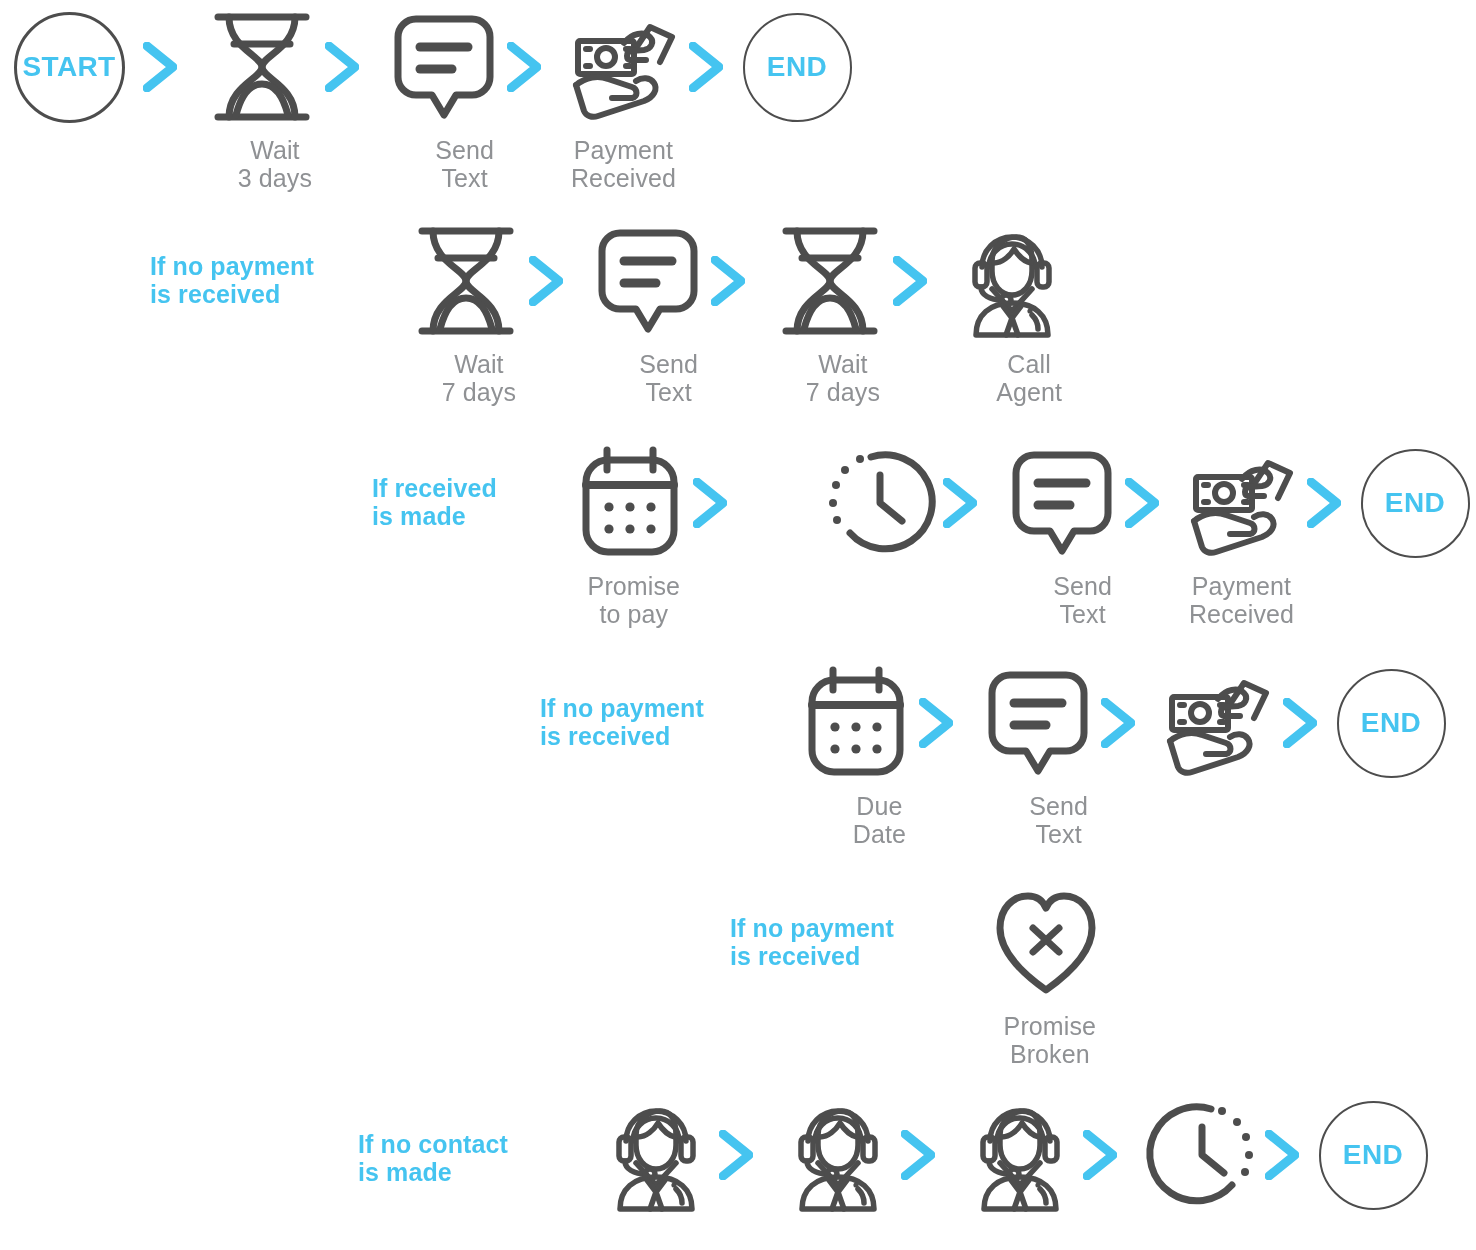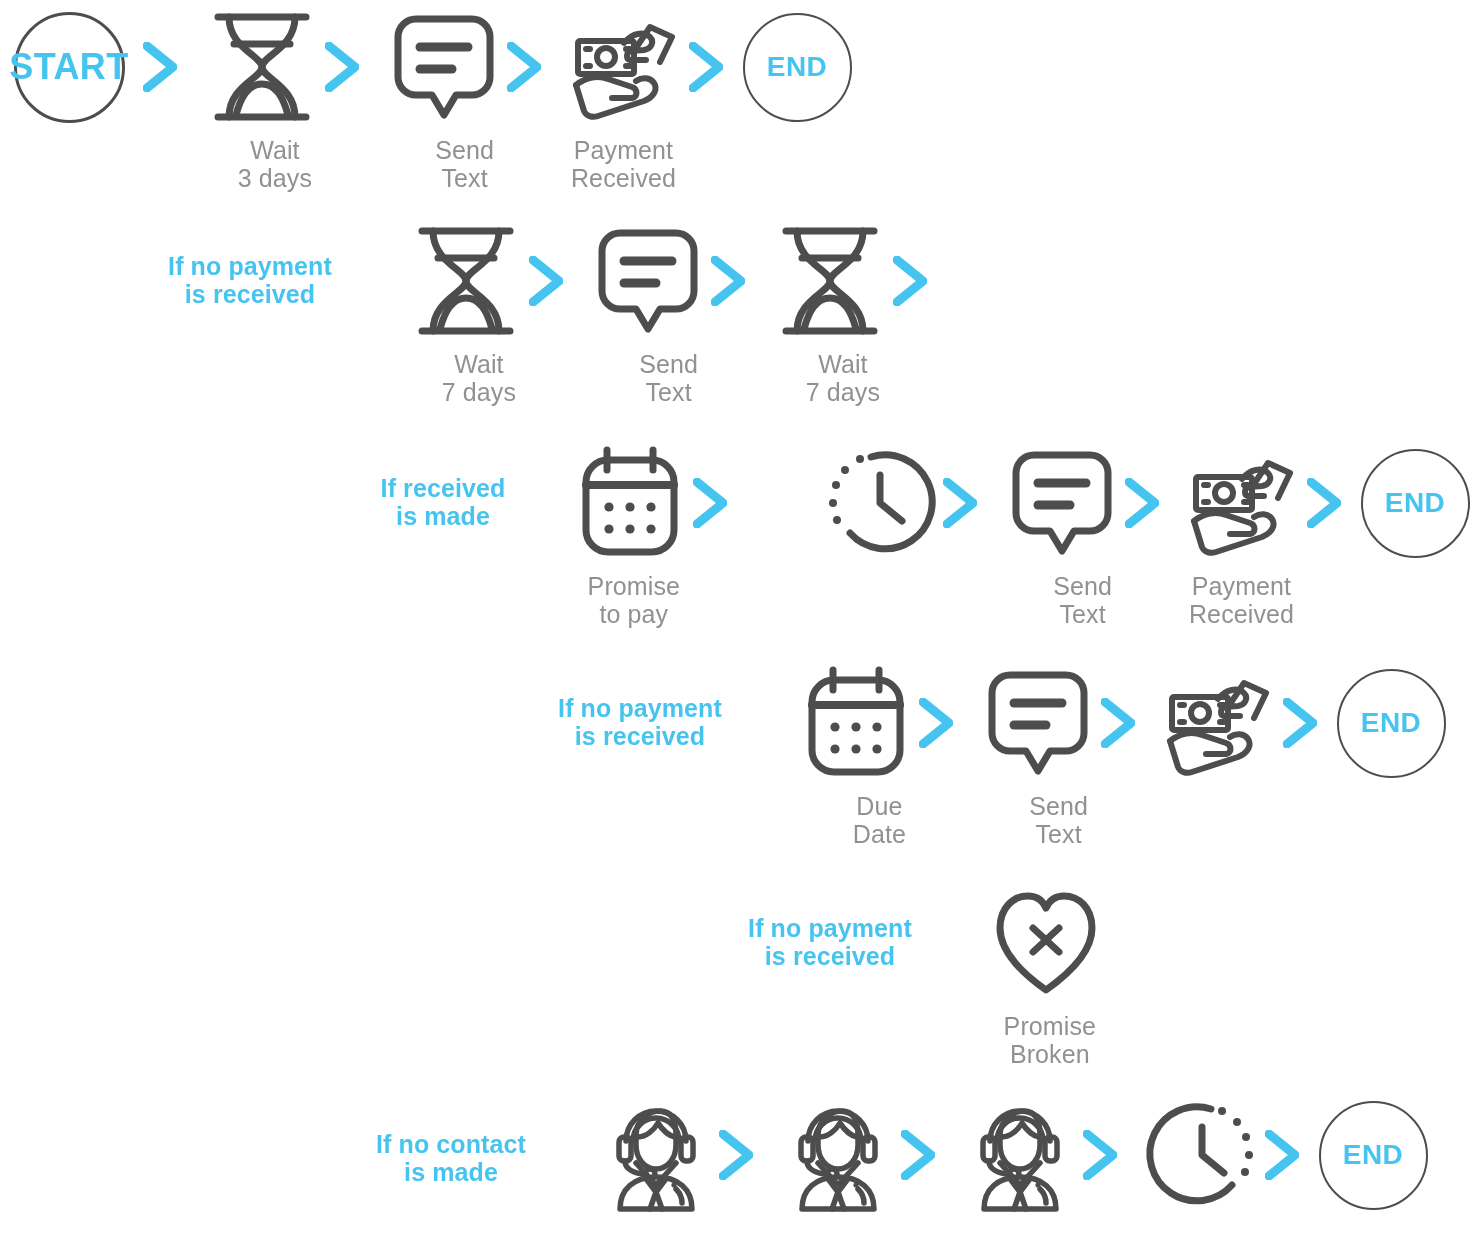--- a/index.html
+++ b/index.html
@@ -9,40 +9,40 @@
     -webkit-font-smoothing:antialiased;
   }
   .flow{position:absolute;inset:0;}
 
   
   .row{position:absolute;display:flex;align-items:flex-start;}
 
   
   .cond{
     color:#45c4f0;font-size:25px;line-height:1.12;font-weight:700;
-    text-align:center;white-space:pre-line;letter-spacing:.1px;
+    text-align:left;white-space:pre-line;letter-spacing:.1px;
     padding-top:30px;
   }
 
   
   .node{display:flex;flex-direction:column;align-items:flex-end;width:122px;}
   .node .art{height:118px;display:flex;align-items:center;justify-content:center;}
   .node .cap{
     margin-top:10px;color:#8f9194;font-size:25px;line-height:1.12;
     text-align:center;white-space:pre-line;letter-spacing:.1px;
   }
   .node.wide{width:190px;}
 
   
   .term{
     width:105px;height:105px;border-radius:50%;
     border:3px solid #4d4d4d;display:flex;align-items:center;justify-content:center;
     color:#45c4f0;font-weight:700;letter-spacing:.4px;
   }
-  .term.start{font-size:36px;}
+  .term.start{font-size:28px;}
   .term.end{font-size:28px;border-width:2.5px;}
   .term-wrap{display:flex;flex-direction:column;align-items:center;width:122px;}
   .term-wrap .art{height:118px;display:flex;align-items:center;justify-content:center;}
 
   
   .chev{width:60px;height:118px;display:flex;align-items:center;justify-content:center;flex:0 0 auto;}
   .chev svg{display:block;}
 
   svg.icon{display:block;overflow:visible;}
 </style>
@@ -261,20 +261,29 @@
           </svg>
       </div>
       <div class="cap">Wait
 7 days</div>
     </div>
     <div class="chev">
       <svg width="34" height="50" viewBox="0 0 34 50">
           <use href="#def-chevron"></use>
         </svg>
     </div>
+    <div class="node">
+      <div class="art">
+        <svg class="icon" width="100" height="116" viewBox="0 0 100 116">
+            <use href="#def-agent"></use>
+          </svg>
+      </div>
+      <div class="cap">Call
+Agent</div>
+    </div>
   </div>
 
   <div class="row" style="left:372px;top:444px;">
     <div class="cond" style="width:142px;">If received
 is made</div>
     <div class="node" style="margin-left:44px;">
       <div class="art">
         <svg class="icon" width="100" height="110" viewBox="0 0 100 110">
             <use href="#def-calendar"></use>
           </svg>

